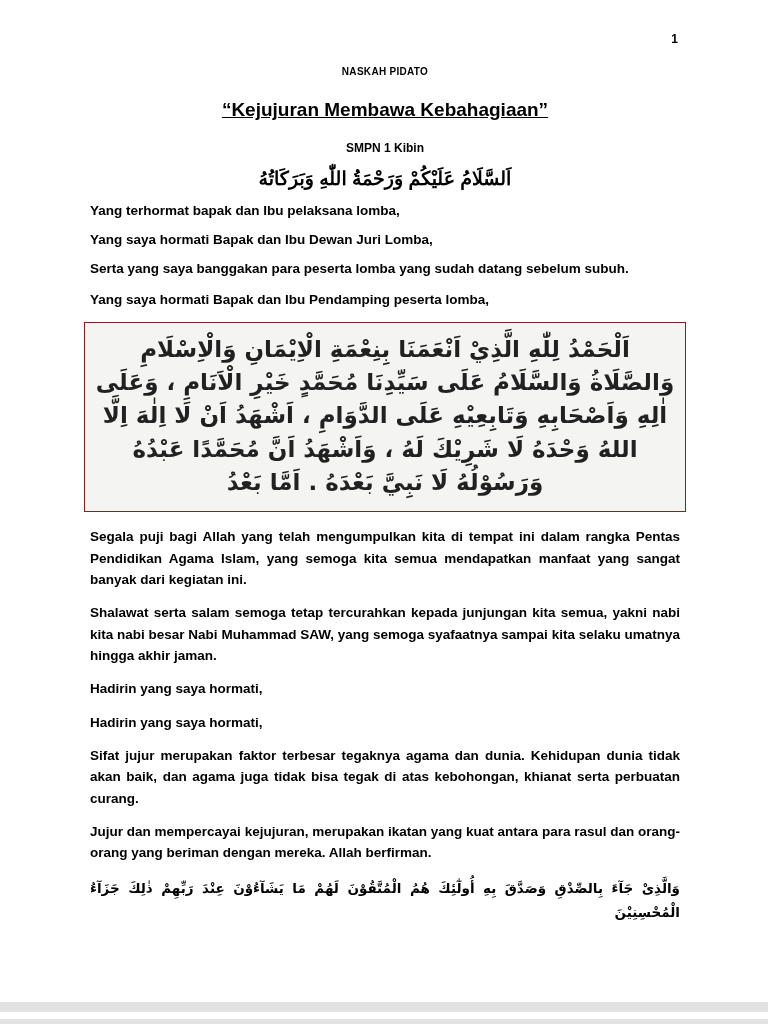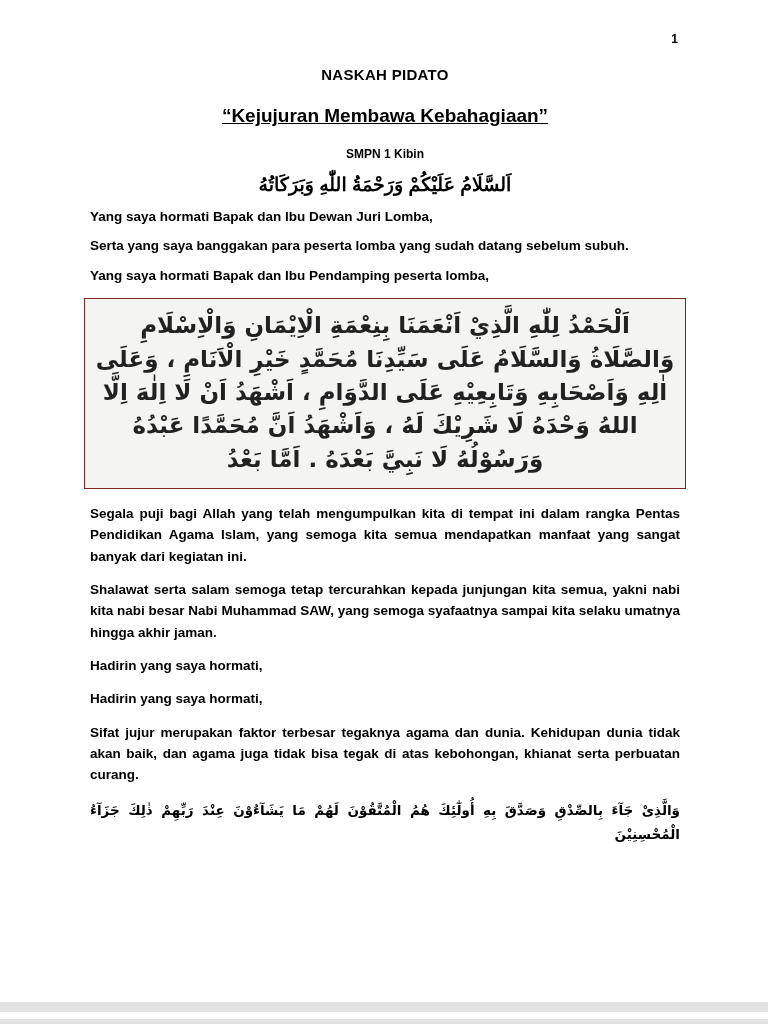--- a/index.html
+++ b/index.html
@@ -26,21 +26,21 @@
   }
   .page-number {
     position: absolute;
     top: 32px;
     right: 90px;
     font-size: 12px;
     font-weight: bold;
   }
   .title-block { text-align: center; }
   .doc-title {
-    font-size: 15px;
+    font-size: 10px;
     font-weight: bold;
     margin: 38px 0 0 0;
     letter-spacing: 0.3px;
   }
   .doc-subtitle {
     font-size: 19px;
     font-weight: bold;
     margin: 22px 0 0 0;
     text-decoration: underline;
   }
@@ -130,39 +130,41 @@
   <div class="page-number">1</div>
 
   <div class="title-block">
     <div class="doc-title">NASKAH PIDATO</div>
     <div class="doc-subtitle">“Kejujuran Membawa Kebahagiaan”</div>
     <div class="doc-school">SMPN 1 Kibin</div>
     <div class="salam-arabic">اَلسَّلَامُ عَلَيْكُمْ وَرَحْمَةُ اللّٰهِ وَبَرَكَاتُهُ</div>
   </div>
 
   <div class="salutations">
+    <p class="salutation">Yang terhormat bapak dan Ibu pelaksana lomba,</p>
     <p class="salutation">Yang saya hormati Bapak dan Ibu Dewan Juri Lomba,</p>
     <p class="salutation">Serta yang saya banggakan para peserta lomba yang sudah datang sebelum subuh.</p>
     <p class="salutation">Yang saya hormati Bapak dan Ibu Pendamping peserta lomba,</p>
   </div>
 
   <div class="calligraphy">
     <span class="cal-line">اَلْحَمْدُ لِلّٰهِ الَّذِيْ اَنْعَمَنَا بِنِعْمَةِ الْاِيْمَانِ وَالْاِسْلَامِ</span>
     <span class="cal-line">وَالصَّلَاةُ وَالسَّلَامُ عَلَى سَيِّدِنَا مُحَمَّدٍ خَيْرِ الْاَنَامِ ، وَعَلَى</span>
     <span class="cal-line">اٰلِهِ وَاَصْحَابِهِ وَتَابِعِيْهِ عَلَى الدَّوَامِ ، اَشْهَدُ اَنْ لَا اِلٰهَ اِلَّا</span>
     <span class="cal-line">اللهُ وَحْدَهُ لَا شَرِيْكَ لَهُ ، وَاَشْهَدُ اَنَّ مُحَمَّدًا عَبْدُهُ</span>
     <span class="cal-line">وَرَسُوْلُهُ لَا نَبِيَّ بَعْدَهُ . اَمَّا بَعْدُ</span>
   </div>
 
   <div class="body-paragraphs">
     <p class="para">Segala puji bagi Allah yang telah mengumpulkan kita di tempat ini dalam rangka Pentas Pendidikan Agama Islam, yang semoga kita semua mendapatkan manfaat yang sangat banyak dari kegiatan ini.</p>
     <p class="para">Shalawat serta salam semoga tetap tercurahkan kepada junjungan kita semua, yakni nabi kita nabi besar Nabi Muhammad SAW, yang semoga syafaatnya sampai kita selaku umatnya  hingga akhir jaman.</p>
     <p class="para salutation-line">Hadirin yang saya hormati,</p>
     <p class="para salutation-line">Hadirin yang saya hormati,</p>
     <p class="para">Sifat jujur merupakan faktor terbesar tegaknya agama dan dunia. Kehidupan dunia tidak akan baik, dan agama juga tidak bisa tegak di atas kebohongan, khianat serta perbuatan curang.</p>
+    <p class="para">Jujur dan mempercayai kejujuran, merupakan ikatan yang kuat antara para rasul dan orang-orang yang beriman dengan mereka. Allah berfirman.</p>
     <p class="quran-verse">وَالَّذِىْ جَآءَ بِالصِّدْقِ وَصَدَّقَ بِهِ أُولٰٓئِكَ هُمُ الْمُتَّقُوْنَ لَهُمْ مَا يَشَآءُوْنَ عِنْدَ رَبِّهِمْ ذٰلِكَ جَزَآءُ الْمُحْسِنِيْنَ</p>
   </div>
 
 </div>
 
 <div class="page-gap">
   <div class="gap-gray-top"></div>
   <div class="gap-white"></div>
   <div class="gap-gray-bottom"></div>
 </div>

